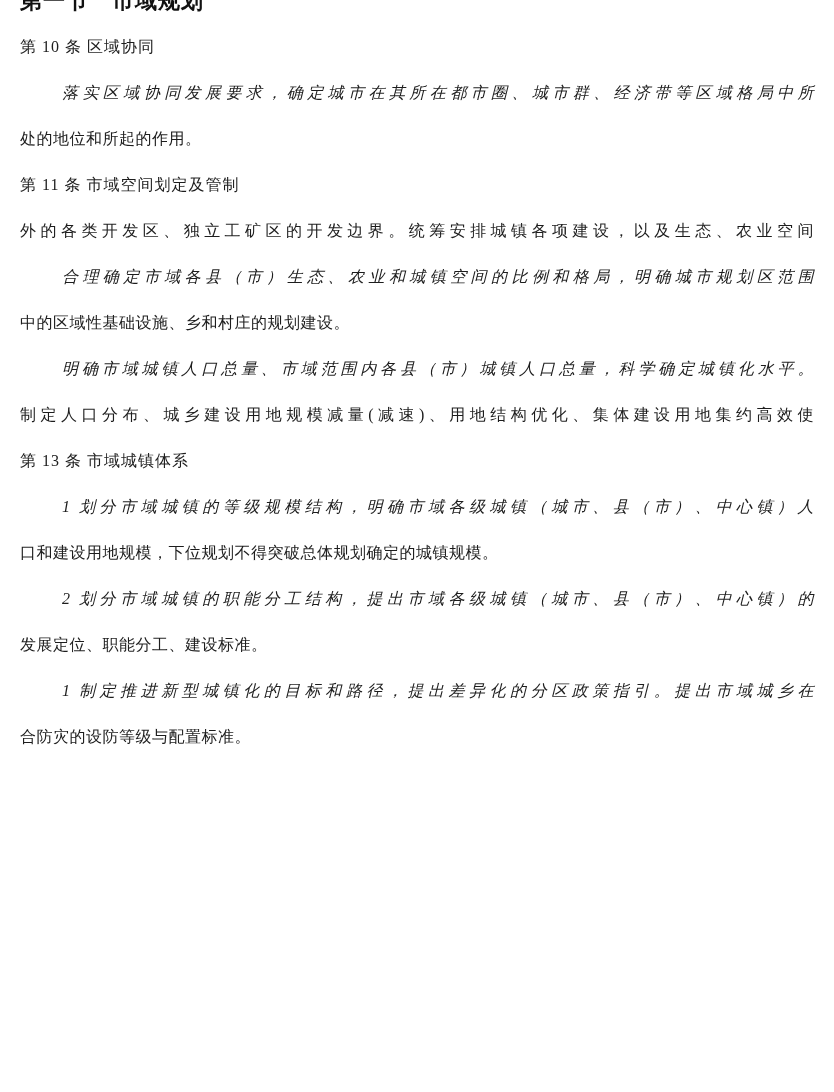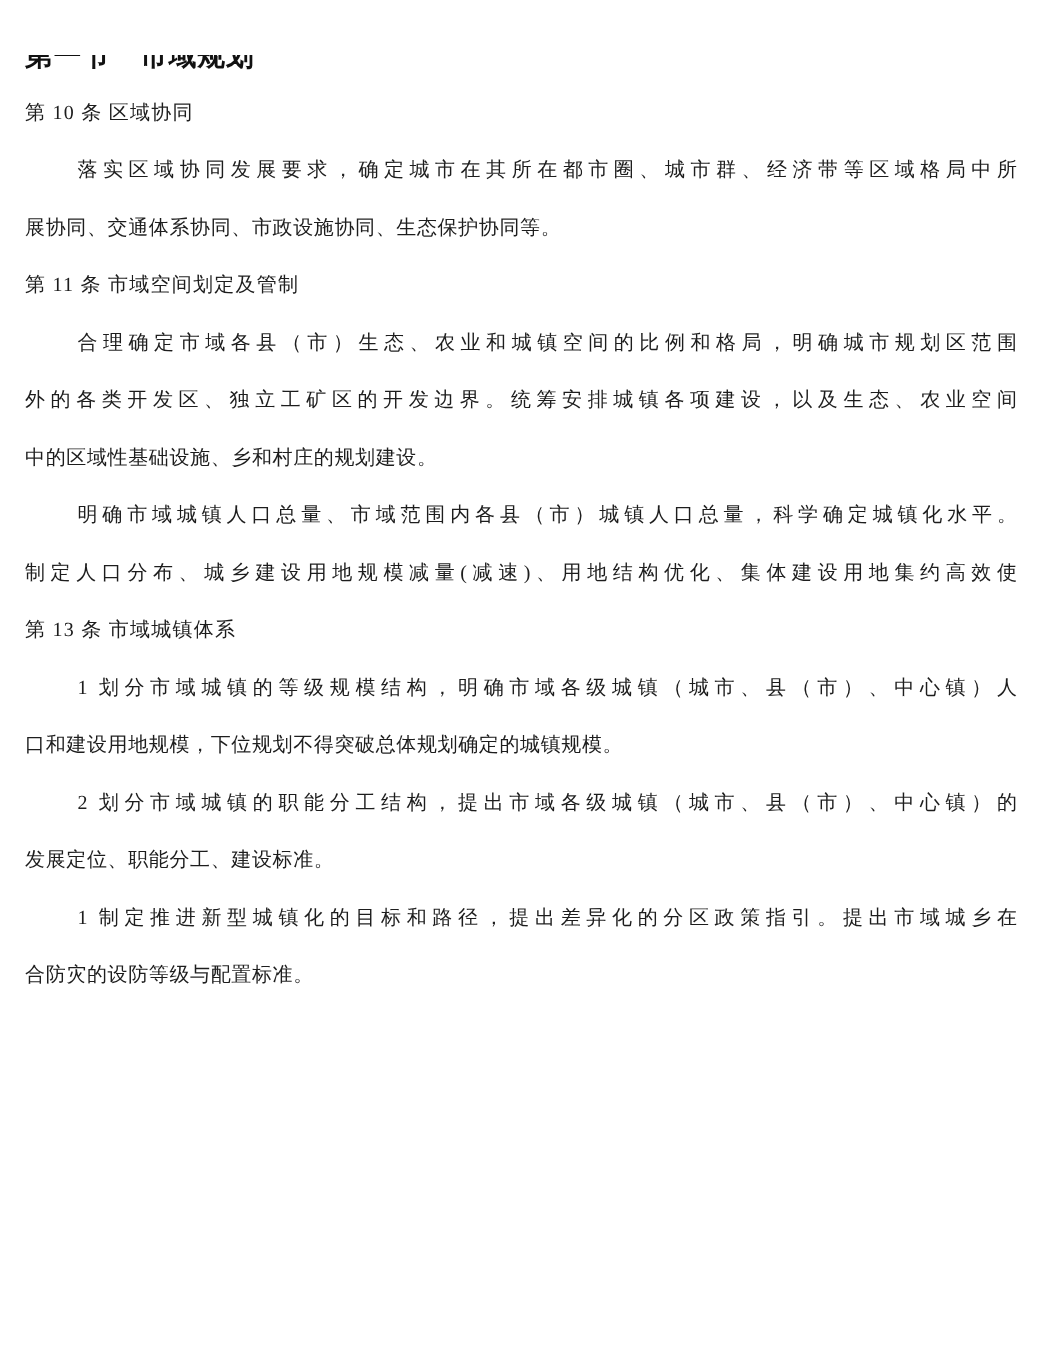--- a/index.html
+++ b/index.html
@@ -6,21 +6,20 @@
   html, body { background: #ffffff; }
 
   .page {
     position: relative;
     width: 834px;
     height: 828px;
     overflow: hidden;
     background: #ffffff;
     color: #1d1d1d;
     font-family: "Liberation Serif", "DejaVu Serif", serif;
-    margin-top: 44px;
   }
 
   .doc {
     position: absolute;
     top: -22px;
     left: 20px;
     right: 20px;
   }
 
   .line {
@@ -39,20 +38,21 @@
     letter-spacing: 1px;
     color: #111111;
   }
 
   .line.article {
     letter-spacing: 1px;
   }
 
   .line.indent {
     text-indent: 42px;
+    font-style: italic;
   }
 
   .line.justify {
     white-space: normal;
     text-align: justify;
     text-align-last: justify;
     text-justify: inter-character;
   }
 
   
@@ -74,24 +74,24 @@
 </style>
 </head>
 <body>
 
 <div class="page">
   <div class="doc">
     <div class="line heading">第一节　市域规划</div>
     <div id="lines">
         <div class="line article">第 10 条 区域协同</div>
         <div class="line body indent justify">落实区域协同发展要求，确定城市在其所在都市圈、城市群、经济带等区域格局中所</div>
-        <div class="line body">展协同、交通体系协同、市政设施协同、生态保护协同等。</div>
+        <div class="line body">处的地位和所起的作用。</div>
         <div class="line article">第 11 条 市域空间划定及管制</div>
+        <div class="line body justify">外的各类开发区、独立工矿区的开发边界。统筹安排城镇各项建设，以及生态、农业空间</div>
         <div class="line body indent justify">合理确定市域各县（市）生态、农业和城镇空间的比例和格局，明确城市规划区范围</div>
-        <div class="line body justify">外的各类开发区、独立工矿区的开发边界。统筹安排城镇各项建设，以及生态、农业空间</div>
         <div class="line body">中的区域性基础设施、乡和村庄的规划建设。</div>
         <div class="line body indent justify">明确市域城镇人口总量、市域范围内各县（市）城镇人口总量，科学确定城镇化水平。</div>
         <div class="line body justify">制定人口分布、城乡建设用地规模减量(减速)、用地结构优化、集体建设用地集约高效使</div>
         <div class="line article">第 13 条 市域城镇体系</div>
         <div class="line body indent justify">1 划分市域城镇的等级规模结构，明确市域各级城镇（城市、县（市）、中心镇）人</div>
         <div class="line body">口和建设用地规模，下位规划不得突破总体规划确定的城镇规模。</div>
         <div class="line body indent justify">2 划分市域城镇的职能分工结构，提出市域各级城镇（城市、县（市）、中心镇）的</div>
         <div class="line body">发展定位、职能分工、建设标准。</div>
         <div class="line body indent justify">1 制定推进新型城镇化的目标和路径，提出差异化的分区政策指引。提出市域城乡在</div>
         <div class="line body">合防灾的设防等级与配置标准。</div>

